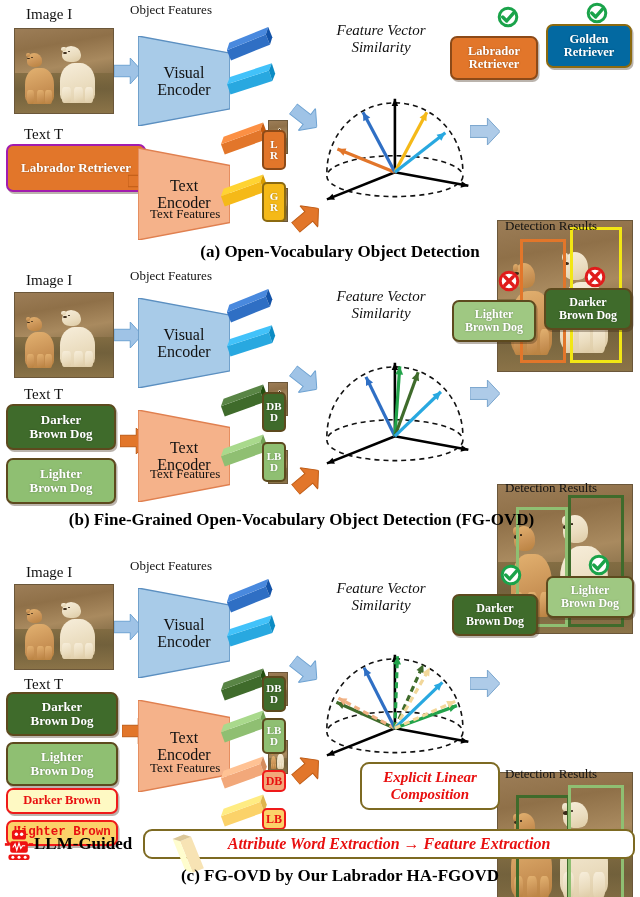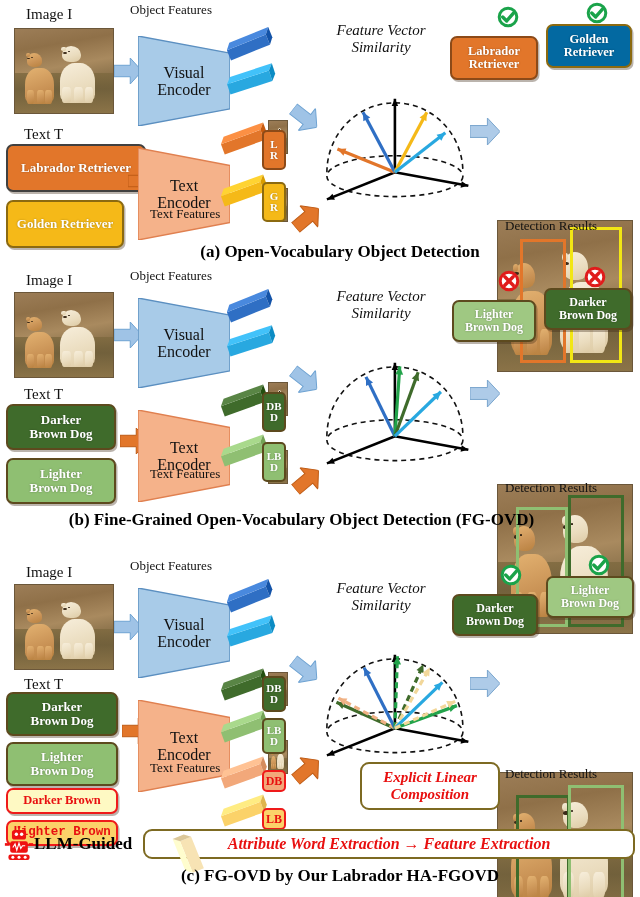--- a/index.html
+++ b/index.html
@@ -78,28 +78,23 @@
             <div class="ear"></div>
             <div class="snout"></div>
             <div class="eye"></div>
           </div>
           <div class="leg" style="left:6%"></div>
           <div class="leg" style="left:40%"></div>
           <div class="leg" style="left:70%"></div>
         </div>
       </div>
       <div class="lbl abs" style="left:24px;top:126px;font-size:15px;">Text T</div>
-      <div class="chip shadow" style="left:6px;top:144px;width:140px;height:48px;background:#e2762a;border:2px solid #404040;color:#ffffff;font-size:13px;text-shadow:0 0 2px rgba(0,0,0,.35);padding:0 2px;">
+      <div class="chip shadow" style="left:6px;top:144px;width:140px;height:48px;background:#e2762a;border:2px solid #a21caf;color:#ffffff;font-size:13px;text-shadow:0 0 2px rgba(0,0,0,.35);padding:0 2px;">
         <div>
           <div>Labrador Retriever</div>
-        </div>
-      </div>
-      <div class="chip shadow" style="left:6px;top:200px;width:118px;height:48px;background:#f5b918;border:2px solid #8c6a10;color:#ffffff;font-size:13px;text-shadow:0 0 2px rgba(0,0,0,.35);padding:0 2px;">
-        <div>
-          <div>Golden Retriever</div>
         </div>
       </div>
       <svg width="28" height="26" style="position:absolute;left:114px;top:58px;">
         <polygon points="0,7.280000000000001 16.24,7.280000000000001 16.24,0 28,13 16.24,26 16.24,18.72 0,18.72" fill="#9fc3e6" stroke="#6fa3d2" stroke-width="1"></polygon>
       </svg>
       <svg width="28" height="26" style="position:absolute;left:128px;top:168px;">
         <polygon points="0,7.280000000000001 16.24,7.280000000000001 16.24,0 28,13 16.24,26 16.24,18.72 0,18.72" fill="#e2762a" stroke="#bf5c16" stroke-width="1"></polygon>
       </svg>
       <div class="enc" style="left:138px;top:36px;width:92px;height:90px;">
         <svg width="92" height="90" style="position:absolute;left:0;top:0;">

